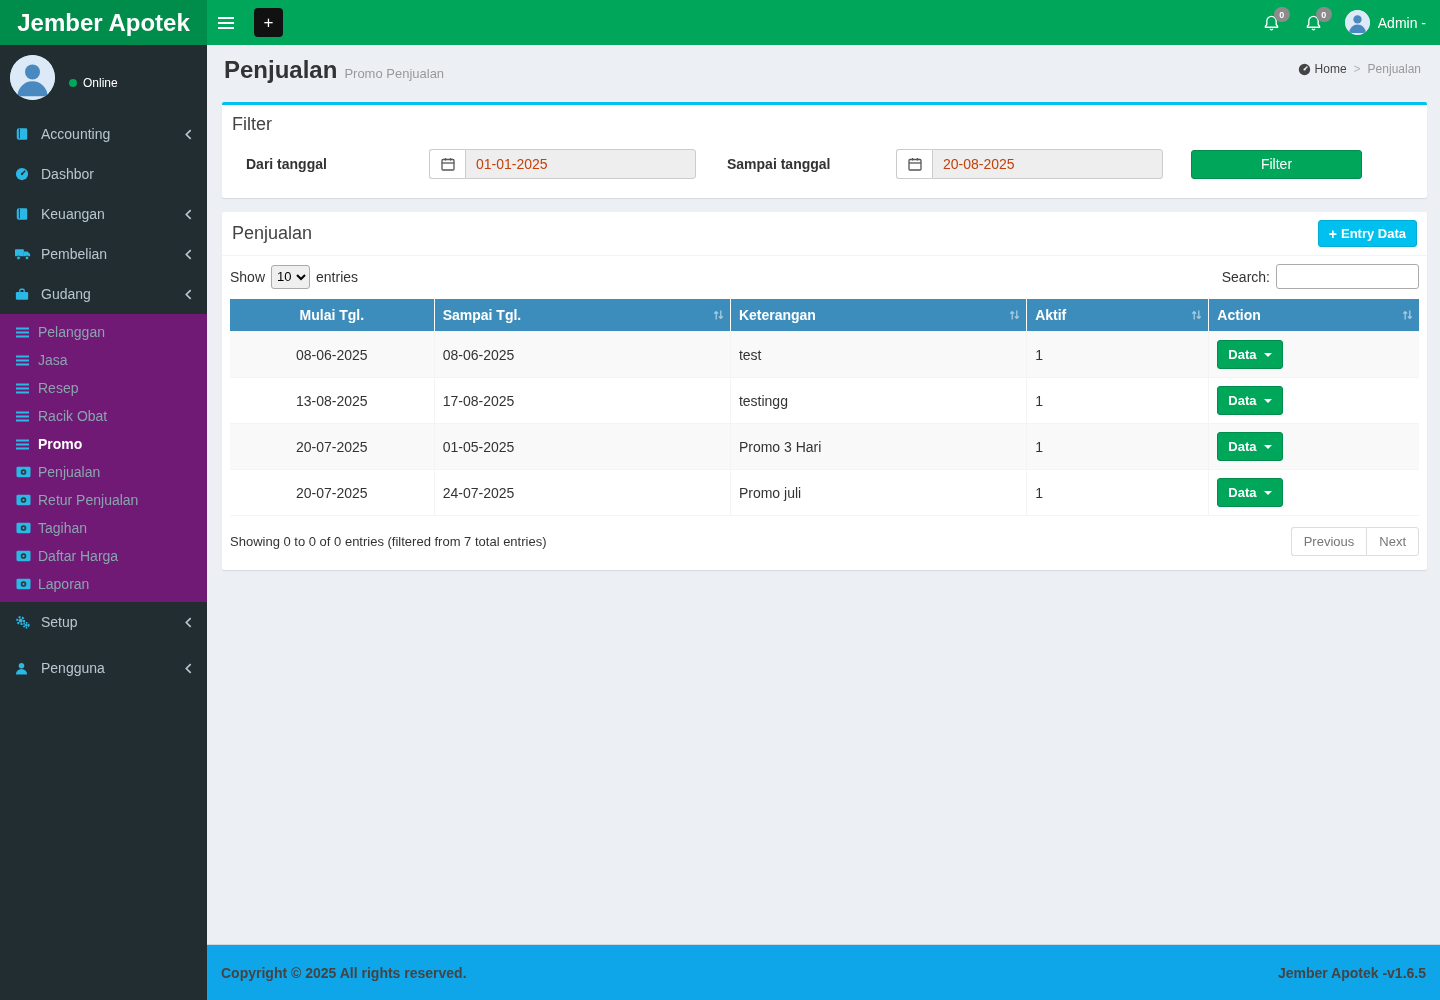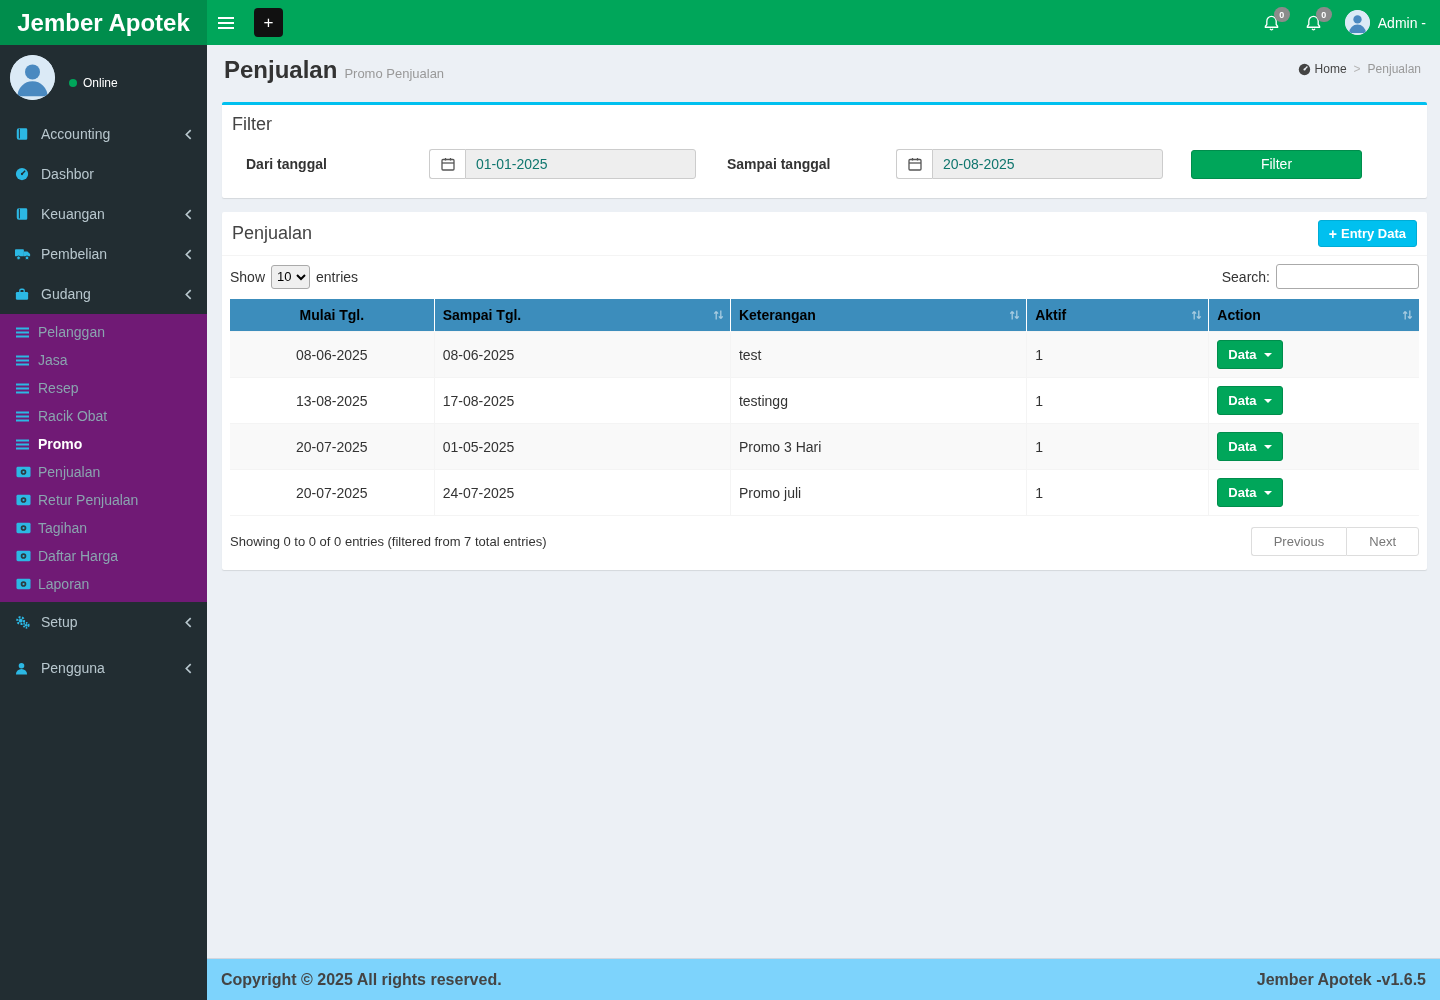--- a/index.html
+++ b/index.html
@@ -54,55 +54,55 @@
   
   .box { background:#fff; border-radius:2px; box-shadow:0 1px 1px rgba(0,0,0,0.1); margin-bottom:14px; }
   .box-filter { border-top:3px solid #00c0ef;margin-top:12px; }
   .box-header { padding:9px 10px; font-size:18px; color:#444; }
   .filter-body { display:flex; align-items:center; padding:5px 10px 19px 10px; }
   .f-label { font-weight:bold; font-size:14px; color:#333; }
   .f-label.l1 { width:197px; padding-left:14px; }
   .f-label.l2 { width:200px; padding-left:31px; }
   .input-group { display:flex; width:267px; height:30px; }
   .ig-addon { width:36px; background:#fff; border:1px solid #ccc; border-right:0; border-radius:3px 0 0 3px; display:flex; align-items:center; justify-content:center; }
-  .ig-input { flex:1; min-width:0; border:1px solid #ccc; border-radius:0 3px 3px 0; background:#eee; color:#0f766e; padding:0 10px; font-size:14px; font-family:inherit; }
+  .ig-input { flex:1; min-width:0; border:1px solid #ccc; border-radius:0 3px 3px 0; background:#eee; color:#c2410c; padding:0 10px; font-size:14px; font-family:inherit; }
   .btn-filter { width:171px; height:29px; margin-left:28px; background:#00a65a; border:1px solid #008d4c; border-radius:3px; color:#fff; font-size:14px; font-family:inherit; cursor:pointer; }
 
   .box-main .box-header { display:flex; align-items:center; justify-content:space-between; border-bottom:1px solid #f4f4f4; padding:8px 10px; }
   .btn-entry { background:#00c0ef; border:1px solid #00acd6; border-radius:3px; color:#fff; font-size:13px; font-weight:bold; padding:5px 10px; display:flex; align-items:center; gap:4px; font-family:inherit; cursor:pointer; }
   .btn-entry .plus { font-size:14px; font-weight:bold; line-height:1; }
 
   .toolbar { display:flex; align-items:center; padding:8px; }
   .length-ctl { display:flex; align-items:center; gap:6px; font-size:14px; }
   .length-ctl select { height:24px; border:1px solid #aaa; border-radius:3px; font-size:13px; font-family:inherit; padding:0 1px; }
   .search-ctl { margin-left:auto; display:flex; align-items:center; gap:6px; font-size:14px; }
   .search-ctl input { width:143px; height:25px; border:1px solid #aaa; border-radius:3px; padding:0 6px; font-family:inherit; }
 
   
   .data-table { width:calc(100% - 16px); margin:2px 8px 0 8px; border-collapse:collapse; font-size:14px; table-layout:fixed; }
-  .data-table th { background:#3c8dbc; color:#000000; font-weight:bold; text-align:left; padding:8px; position:relative; border-right:1px solid #fff; cursor:pointer;margin-top:24px; }
+  .data-table th { background:#3c8dbc; color:#ffffff; font-weight:bold; text-align:left; padding:8px; position:relative; border-right:1px solid #fff; cursor:pointer;margin-top:24px; }
   .data-table th:last-child { border-right:0; }
   .data-table th.center, .data-table td.center { text-align:center; }
   .data-table .sort-ic { position:absolute; right:6px; top:50%; transform:translateY(-50%); }
   .data-table td { padding:8px; border-top:1px solid #f4f4f4; border-right:1px solid #f4f4f4; vertical-align:middle; }
   .data-table td:last-child { border-right:0; }
   .data-table tbody tr:nth-child(odd) td { background:#f9f9f9; }
   .data-table tbody tr:last-child td { border-bottom:1px solid #f4f4f4; }
   .col-mulai { width:204px; } .col-sampai { width:296px; } .col-ket { width:296px; } .col-aktif { width:182px; } .col-action { width:210px; }
   .btn-data { background:#00a65a; border:1px solid #008d4c; border-radius:3px; color:#fff; font-size:13px; font-weight:bold; padding:6px 10px; display:inline-flex; align-items:center; gap:6px; font-family:inherit; cursor:pointer; }
 
   .table-footer { display:flex; align-items:center; padding:11px 8px 14px 8px; }
   .dt-info { font-size:13px; color:#333; }
   .pagination { margin-left:auto; display:flex; }
-  .page-btn { padding:6px 22px; background:#fff; border:1px solid #ddd; color:#777; font-size:13px; font-family:inherit; cursor:pointer; }
+  .page-btn { padding:6px 12px; background:#fff; border:1px solid #ddd; color:#777; font-size:13px; font-family:inherit; cursor:pointer; }
   .page-btn.prev { border-radius:3px 0 0 3px; border-right:0; }
   .page-btn.next { border-radius:0 3px 3px 0; }
 
   
-  .footer { height:42px; background:#7dd3fc; border-top:1px solid #d2d6de; display:flex; align-items:center; padding:0 14px; font-weight:bold; font-size:16px; color:#444; }
+  .footer { height:56px; background:#0ea5e9; border-top:1px solid #d2d6de; display:flex; align-items:center; padding:0 14px; font-weight:bold; font-size:14px; color:#444; }
   .footer .f-right { margin-left:auto; }
 
   svg { display:block; }
 </style>
 </head>
 <body>
 
 <div class="topbar">
   <div class="logo">Jember Apotek</div>
   <div class="navbar">

